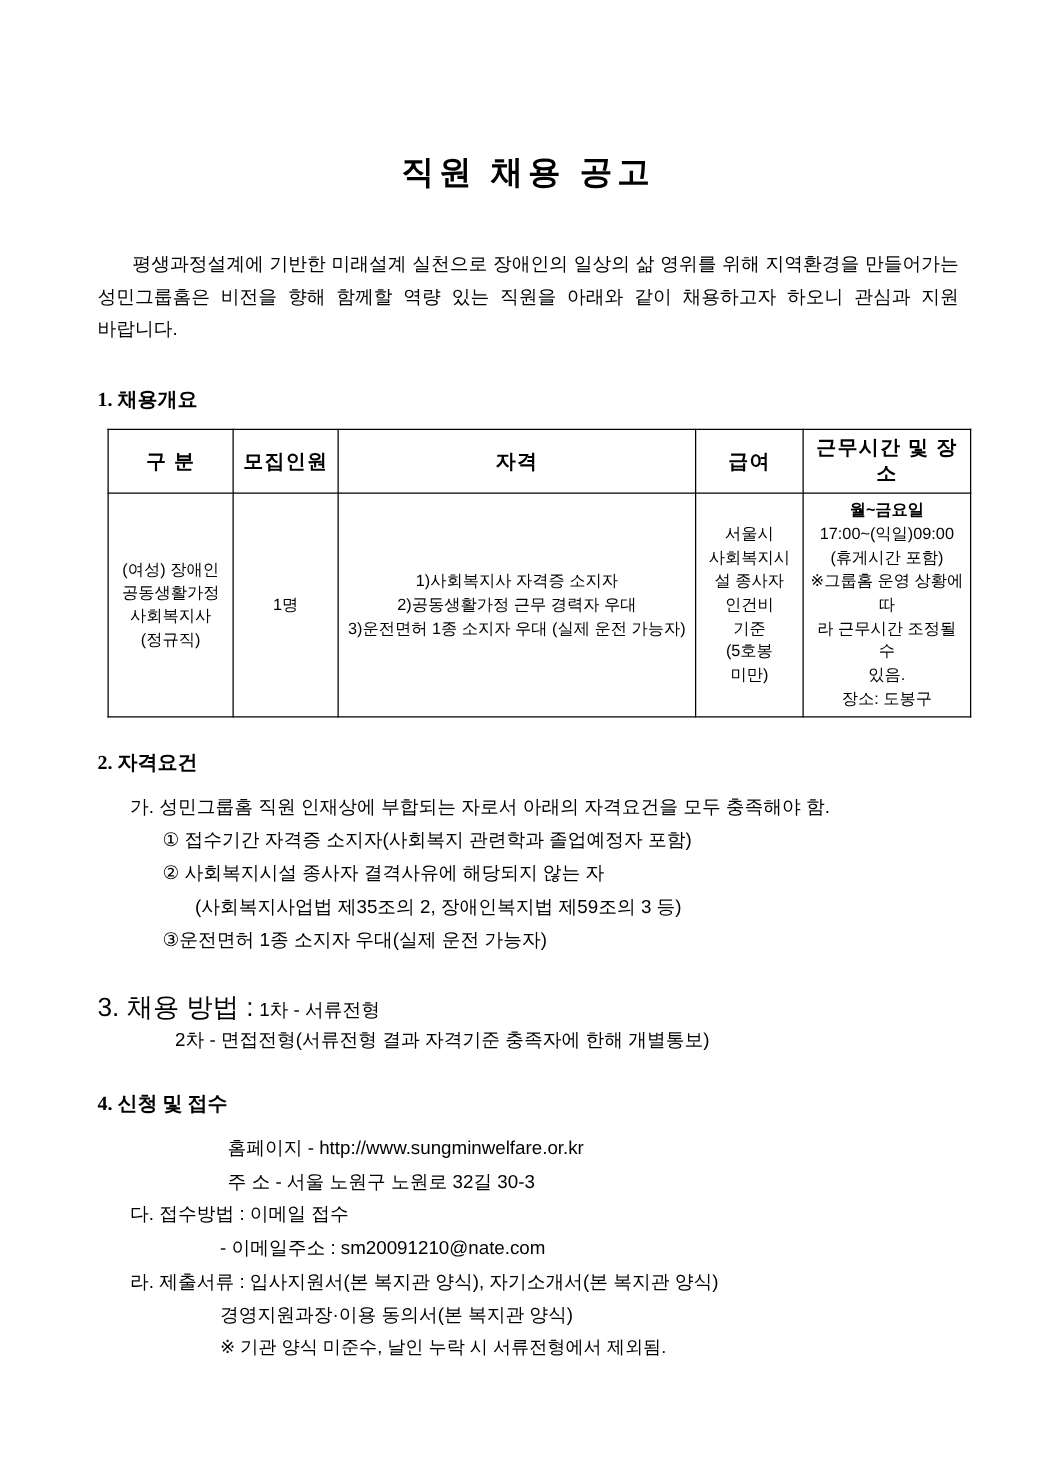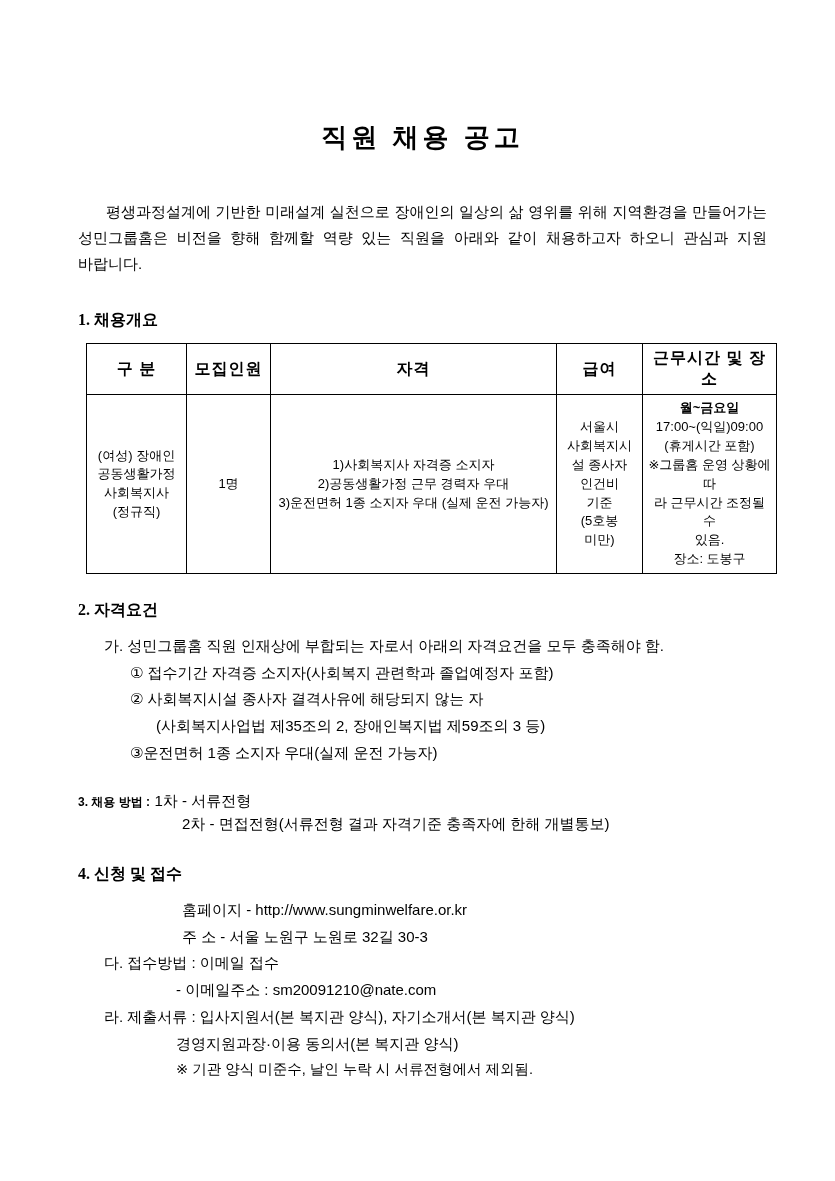--- a/index.html
+++ b/index.html
@@ -101,31 +101,31 @@
     font-size: 15px;
     line-height: 1.78;
     margin-left: 78px;
   }
   .lv4 {
     font-size: 15px;
     line-height: 1.78;
     margin-left: 104px;
   }
   .inline-head {
-    font-size: 12px;
-    font-weight: bold;
+    font-size: 21px;
+    font-weight: normal;
     display: inline;
   }
   .inline-rest {
     font-size: 15px;
     display: inline;
   }
   .method-second {
     font-size: 15px;
-    margin-left: 104px;
+    margin-left: 62px;
     line-height: 1.78;
   }
   .indent-fix { margin-left: 98px; }
   .note {
     font-size: 14.5px;
   }
 </style>
 </head>
 <body>
 

